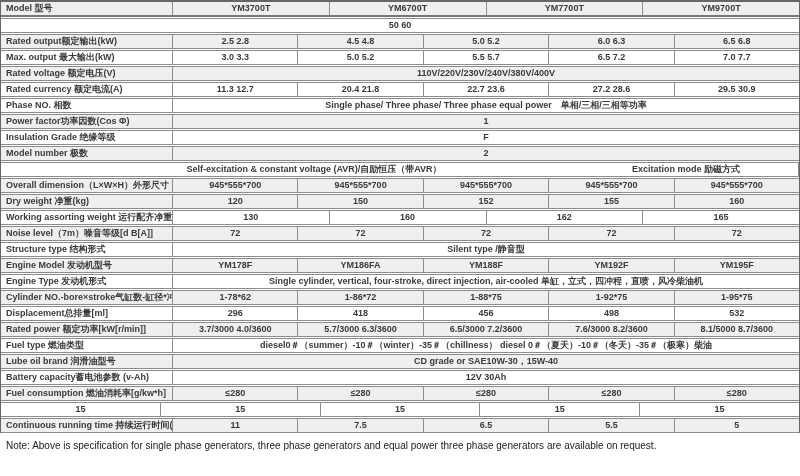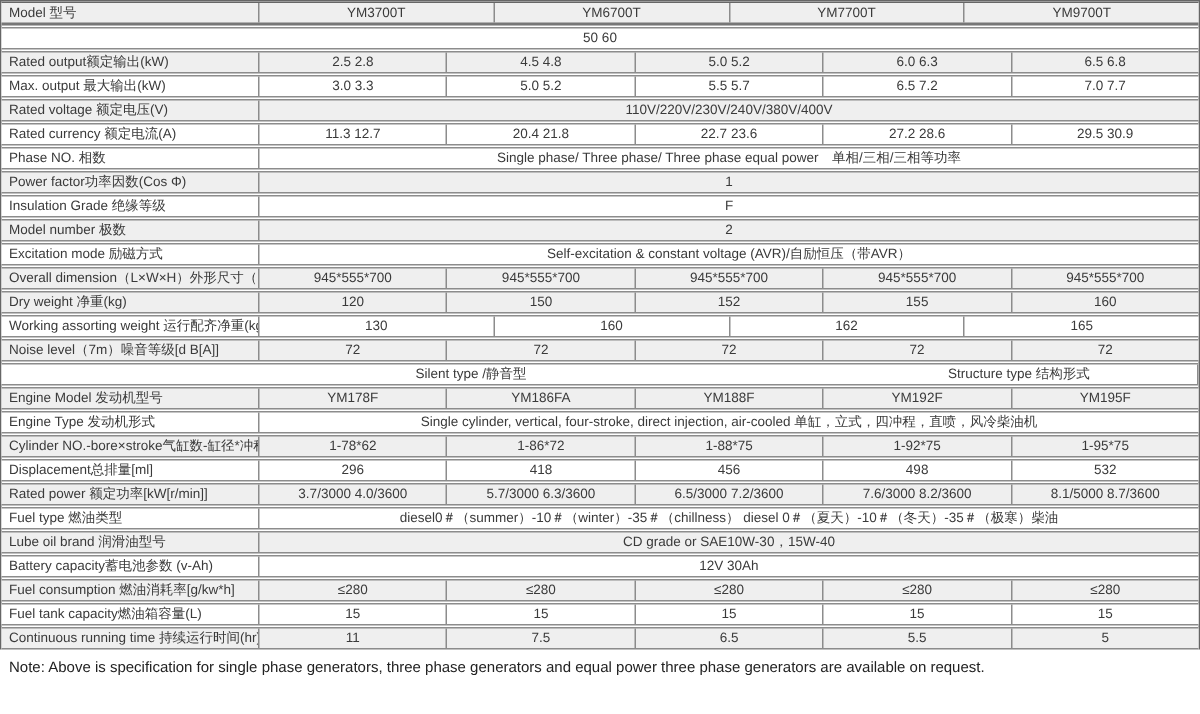--- a/index.html
+++ b/index.html
@@ -1,20 +1,20 @@
 <!DOCTYPE html>
 <html><head>
 <meta charset="utf-8">
 <style>
   html,body{margin:0;padding:0;background:#fff;}
   #page{width:800px;height:476px;background:#fff;overflow:hidden;
         font-family:"Liberation Sans","DejaVu Sans",sans-serif;color:#333;}
   #spec-table{width:798px;border-left:1px solid #666;border-right:1px solid #666;border-top:1px solid #666;}
   .row{display:flex;height:13px;border-bottom:1px solid #8c8c8c;border-top:1px solid #8c8c8c;
-       margin-bottom:1px;background:#fff;align-items:stretch;}
+       margin-bottom:1px;background:#fff;align-items:stretch;font-weight:bold;}
   .row.first{border-top:1px solid #666;}
   .row.shade{background:#efefef;}
   .row.header-row{border-bottom:2px solid #777;}
   .cell{font-size:9px;line-height:13px;white-space:nowrap;overflow:hidden;}
   .label-cell{width:166px;padding-left:5px;border-right:1px solid #8c8c8c;text-align:left;color:#3a3a3a;}
   .data-cell{flex:1;text-align:center;color:#3a3a3a;}
   .data-cell + .data-cell{border-left:1px solid #8c8c8c;}
   .merged-cell{flex:1;text-align:center;color:#3a3a3a;}
   #note{font-size:10px;color:#222;padding:5px 2px 0 6px;line-height:13px;}
 </style>
@@ -71,22 +71,22 @@
       </div>
       <div class="row">
         <div class="cell label-cell">Insulation Grade 绝缘等级</div>
         <div class="cell merged-cell">F</div>
       </div>
       <div class="row shade">
         <div class="cell label-cell">Model number 极数</div>
         <div class="cell merged-cell">2</div>
       </div>
       <div class="row">
+        <div class="cell merged-cell">Self-excitation &amp; constant voltage (AVR)/自励恒压（带AVR）</div>
         <div class="cell label-cell">Excitation mode 励磁方式</div>
-        <div class="cell merged-cell">Self-excitation &amp; constant voltage (AVR)/自励恒压（带AVR）</div>
       </div>
       <div class="row shade">
         <div class="cell label-cell">Overall dimension（L×W×H）外形尺寸（mm）</div>
         <div class="cell data-cell">945*555*700</div>
         <div class="cell data-cell">945*555*700</div>
         <div class="cell data-cell">945*555*700</div>
         <div class="cell data-cell">945*555*700</div>
         <div class="cell data-cell">945*555*700</div>
       </div>
       <div class="row shade">
@@ -106,22 +106,22 @@
       </div>
       <div class="row shade">
         <div class="cell label-cell">Noise level（7m）噪音等级[d B[A]]</div>
         <div class="cell data-cell">72</div>
         <div class="cell data-cell">72</div>
         <div class="cell data-cell">72</div>
         <div class="cell data-cell">72</div>
         <div class="cell data-cell">72</div>
       </div>
       <div class="row">
+        <div class="cell label-cell">Structure type 结构形式</div>
         <div class="cell merged-cell">Silent type /静音型</div>
-        <div class="cell label-cell">Structure type 结构形式</div>
       </div>
       <div class="row shade">
         <div class="cell label-cell">Engine Model 发动机型号</div>
         <div class="cell data-cell">YM178F</div>
         <div class="cell data-cell">YM186FA</div>
         <div class="cell data-cell">YM188F</div>
         <div class="cell data-cell">YM192F</div>
         <div class="cell data-cell">YM195F</div>
       </div>
       <div class="row">
@@ -166,21 +166,20 @@
       </div>
       <div class="row shade">
         <div class="cell label-cell">Fuel consumption 燃油消耗率[g/kw*h]</div>
         <div class="cell data-cell">≤280</div>
         <div class="cell data-cell">≤280</div>
         <div class="cell data-cell">≤280</div>
         <div class="cell data-cell">≤280</div>
         <div class="cell data-cell">≤280</div>
       </div>
       <div class="row">
-        <div class="cell label-cell">Fuel tank capacity燃油箱容量(L)</div>
         <div class="cell data-cell">15</div>
         <div class="cell data-cell">15</div>
         <div class="cell data-cell">15</div>
         <div class="cell data-cell">15</div>
         <div class="cell data-cell">15</div>
       </div>
       <div class="row shade">
         <div class="cell label-cell">Continuous running time 持续运行时间(hr)</div>
         <div class="cell data-cell">11</div>
         <div class="cell data-cell">7.5</div>

